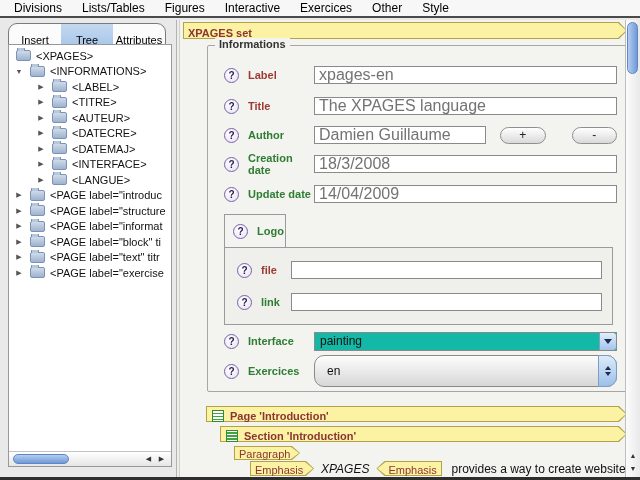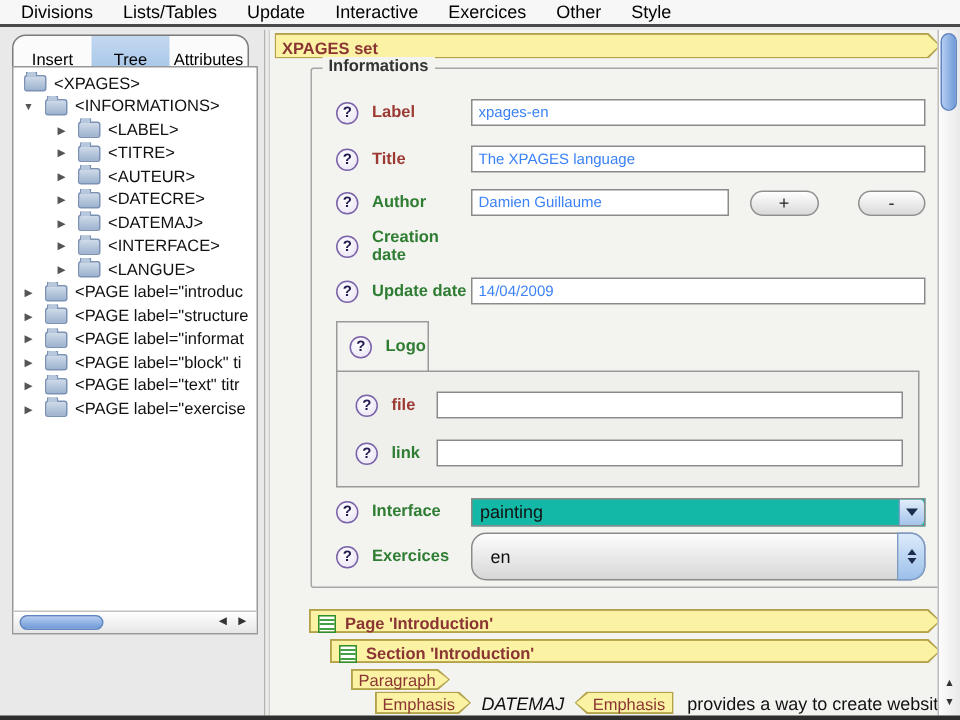--- a/index.html
+++ b/index.html
@@ -24,21 +24,21 @@
     position:absolute; left:8px; top:3px; width:158px; height:34px;
     border:1px solid #7a7a7a; border-radius:9px; background:#fbfbfb;
     display:flex; overflow:hidden;
   }
   .tabseg {
     flex:1; display:flex; align-items:center; justify-content:center;
     font-size:11px; color:#000;
   }
   .tabseg.selected { background:linear-gradient(#c3d8f0,#9cbfe6); }
   .treebox {
-    position:absolute; left:8px; top:24px; width:164px; height:379px;
+    position:absolute; left:8px; top:24px; width:164px; height:423px;
     background:#fff; border:1px solid #989898; overflow:hidden;
   }
   .tree { padding-top:3px; }
   .trow {
     height:15.5px; display:flex; align-items:center;
     white-space:nowrap; overflow:hidden; font-size:11px;
   }
   .lv0 { padding-left:7px; } .lv1 { padding-left:4px; } .lv2 { padding-left:26px; }
   .twisty { flex:0 0 12px; width:12px; text-align:center; font-size:7px; color:#555; margin-right:5px; }
   .folder {
@@ -101,21 +101,21 @@
     flex:0 0 15px; width:15px; height:15px; border-radius:50%;
     border:1px solid #7a63a8; background:radial-gradient(circle at 40% 35%, #ffffff, #e7e1f3);
     color:#241c50; font-size:10px; font-weight:bold;
     display:flex; align-items:center; justify-content:center; margin-right:9px;
   }
   .flabel { flex:0 0 66px; font-size:11px; font-weight:bold; }
   .flabel-sm { flex:0 0 30px; font-size:11px; font-weight:bold; }
   .req { color:#9c3a32; } .opt { color:#2e7d32; }
   .tinput {
     flex:1; height:18px; border:1px solid #8a8a8a; background:#fff;
-    font-family:inherit; font-size:10px; color:#3b82f6; padding:0 4px; min-width:0;
+    font-family:inherit; font-size:16px; color:#737373; padding:0 4px; min-width:0;
   }
   .tinput.author { flex:0 0 172px; }
   .caps {
     width:46px; height:17px; border-radius:9px; border:1px solid #8f8f8f;
     background:linear-gradient(#ffffff,#d9d9d9); color:#222; font-size:12px; line-height:14px;
     display:flex; align-items:center; justify-content:center;
   }
   .caps.plus { margin-left:14px; } .caps.minus { margin-left:26px; }
   .logo-tab {
     position:absolute; left:16px; top:168px; width:62px; height:34px;
@@ -154,21 +154,21 @@
   .bottom-edge { position:absolute; left:0; bottom:0; width:640px; height:3px; background:#2e2e2e; }
 </style>
 </head>
 <body>
 
 <div id="window">
 
   <div class="menubar">
     <span class="menu-item">Divisions</span>
     <span class="menu-item">Lists/Tables</span>
-    <span class="menu-item">Update</span>
+    <span class="menu-item">Figures</span>
     <span class="menu-item">Interactive</span>
     <span class="menu-item">Exercices</span>
     <span class="menu-item">Other</span>
     <span class="menu-item">Style</span>
   </div>
 
   <div class="left-panel">
     <div class="tabbar">
       <div class="tabseg">Insert</div>
       <div class="tabseg selected">Tree</div>
@@ -291,20 +291,21 @@
           <span class="qicon">?</span>
           <span class="flabel opt">Author</span>
           <input class="tinput author" value="Damien Guillaume" style="">
           <span class="caps plus">+</span>
           <span class="caps minus">-</span>
         </div>
 
         <div class="frow" style="top:108px;">
           <span class="qicon">?</span>
           <span class="flabel opt">Creation date</span>
+          <input class="tinput" value="18/3/2008" style="">
         </div>
 
         <div class="frow" style="top:138px;">
           <span class="qicon">?</span>
           <span class="flabel opt">Update date</span>
           <input class="tinput" value="14/04/2009" style="">
         </div>
 
         <div class="logo-tab">
           <span class="qicon">?</span>
@@ -372,21 +373,21 @@
       </div>
 
       <div class="emrow">
         <div class="inline-tag" style="width:64px;">
           <div class="tag-bg clipR"></div>
           <div class="tag-fg clipR"></div>
           <div class="tag-lbl">
               <span>Emphasis</span>
             </div>
         </div>
-        <span class="em-text">DATEMAJ</span>
+        <span class="em-text">XPAGES</span>
         <div class="inline-tag" style="width:66px;">
           <div class="tag-bg clipL"></div>
           <div class="tag-fg clipL"></div>
           <div class="tag-lbl" style="padding-left:12px;">
               <span>Emphasis</span>
             </div>
         </div>
         <span class="doc-text">provides a way to create websites</span>
       </div>
 

